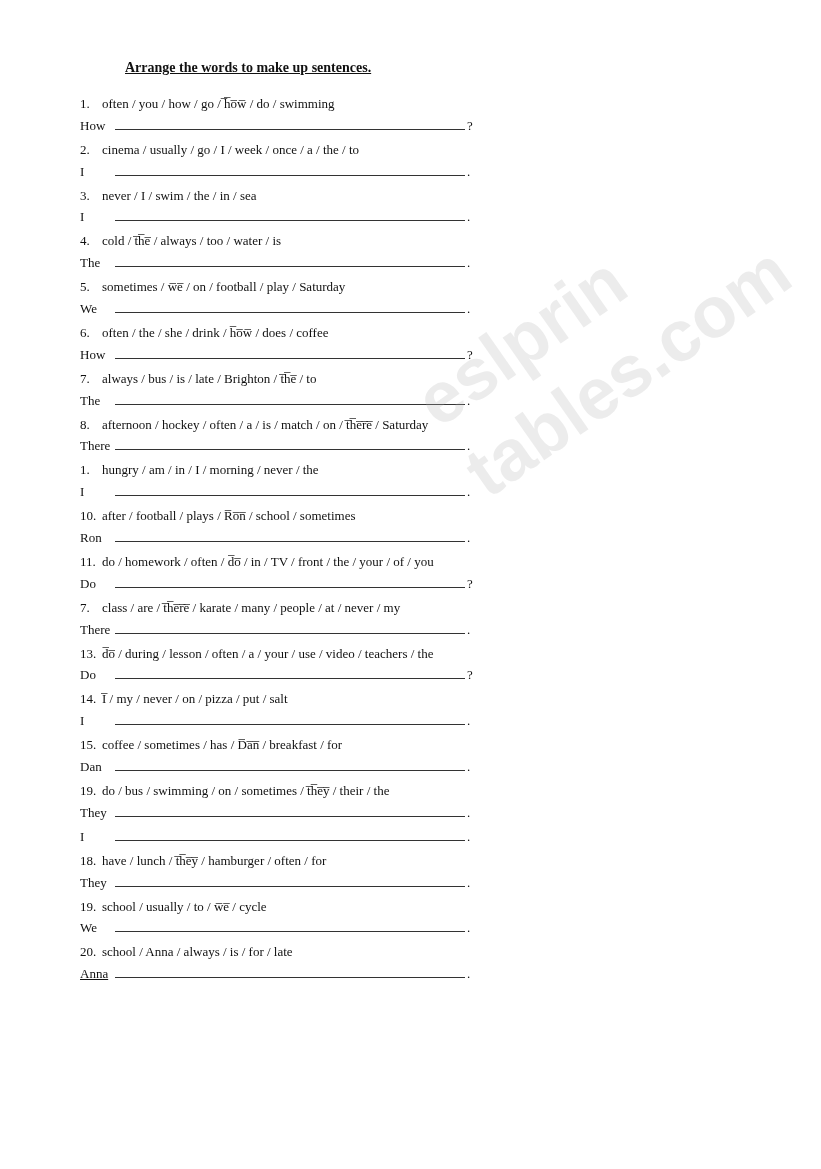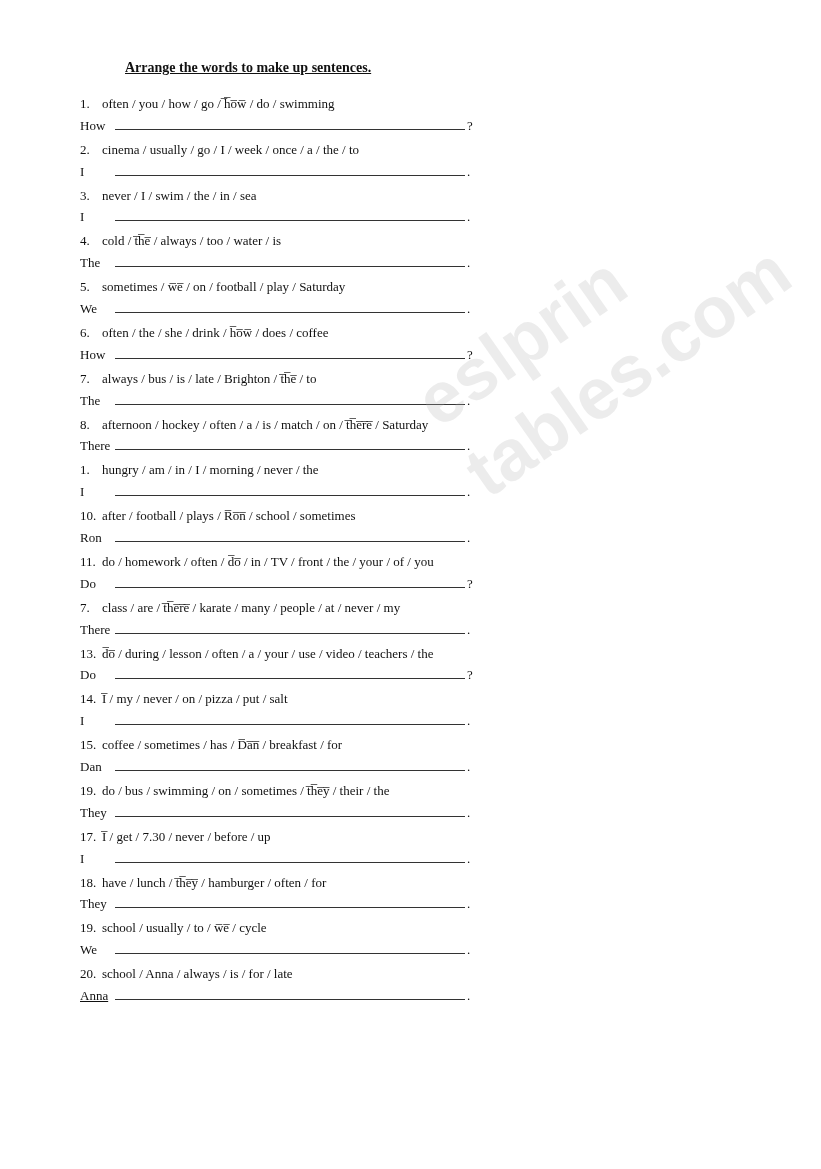--- a/index.html
+++ b/index.html
@@ -265,24 +265,20 @@
         <span class="exercise-num">19.</span>
         <span class="exercise-words">do / bus / swimming / on / sometimes / t̅h̅e̅y̅ / their / the</span>
       </div>
       <div class="answer-line">
         <span class="answer-starter">They</span>
         <span class="answer-blank"></span>
         <span class="answer-end">.</span>
       </div>
     </div>
     <div class="exercise-block">
-      <div class="exercise-line">
-        <span class="exercise-num">17.</span>
-        <span class="exercise-words">I̅ / get / 7.30 / never / before / up</span>
-      </div>
       <div class="answer-line">
         <span class="answer-starter">I</span>
         <span class="answer-blank"></span>
         <span class="answer-end">.</span>
       </div>
     </div>
     <div class="exercise-block">
       <div class="exercise-line">
         <span class="exercise-num">18.</span>
         <span class="exercise-words">have / lunch / t̅h̅e̅y̅ / hamburger / often / for</span>

